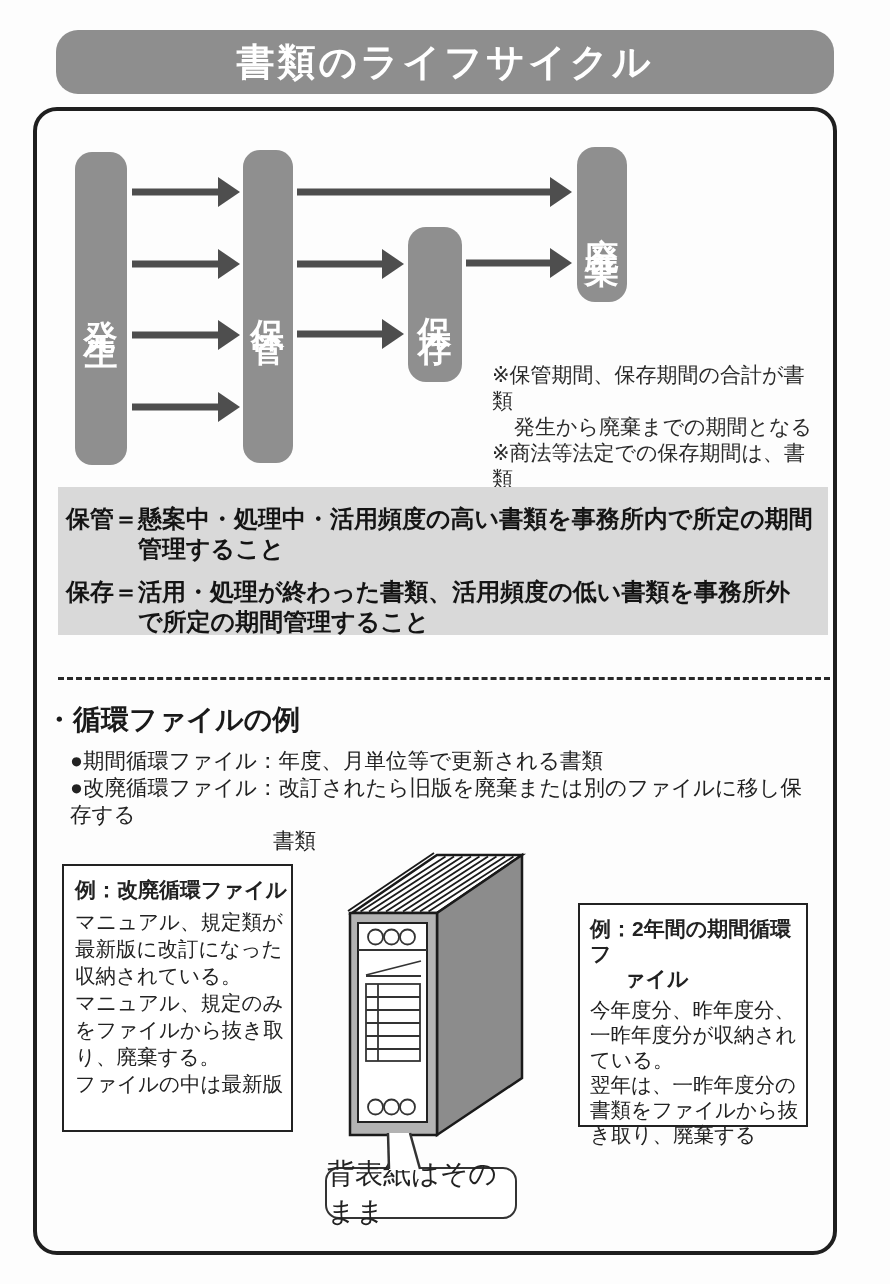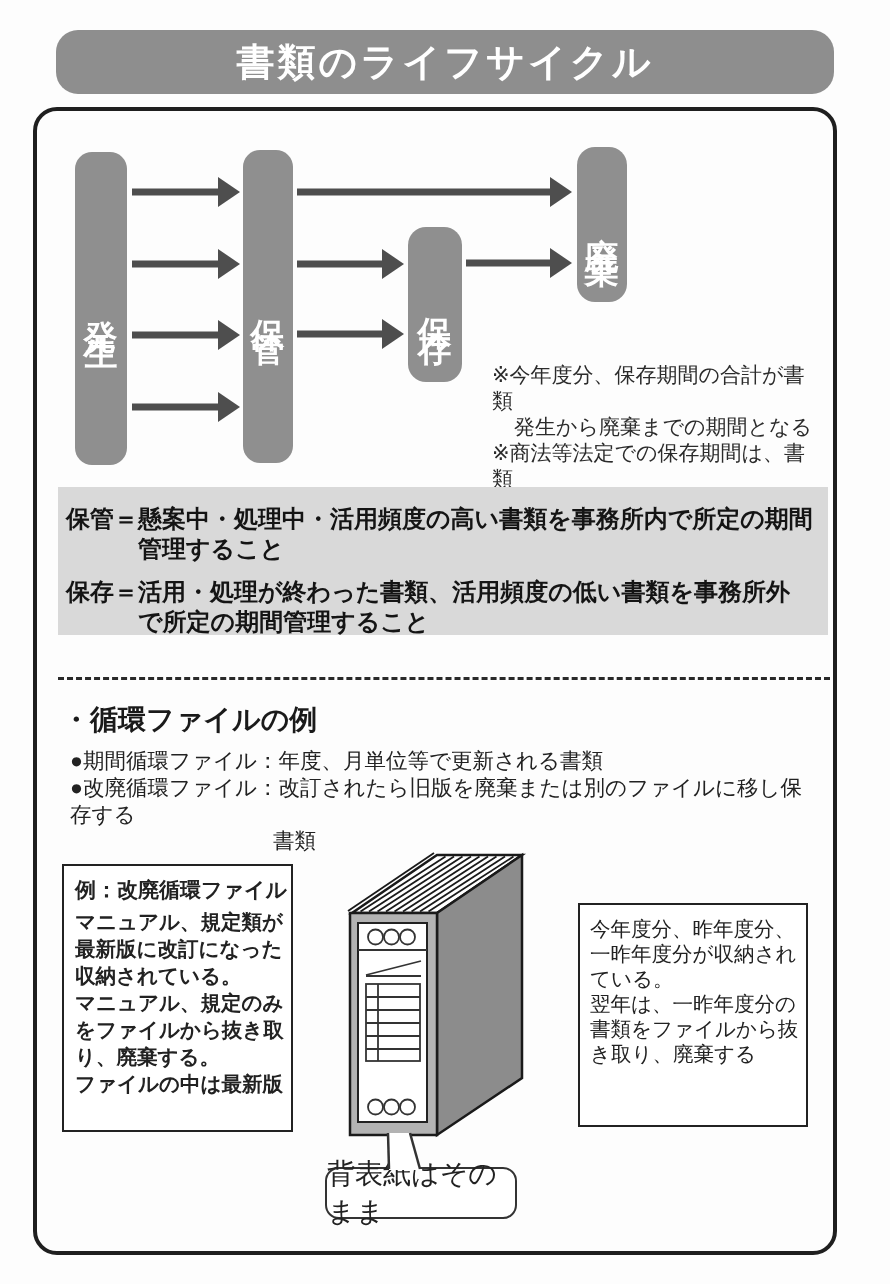--- a/index.html
+++ b/index.html
@@ -18,27 +18,27 @@
   .pill-hozon{left:408px;top:227px;width:54px;height:155px;border-radius:18px;}
   .pill-haiki{left:577px;top:147px;width:50px;height:155px;border-radius:18px;}
   .notes{position:absolute;left:492px;top:362px;width:330px;font-size:21px;line-height:26px;color:#2b2b2b;}
   .note-cont{padding-left:22px;}
   .defs{position:absolute;left:58px;top:487px;width:770px;height:148px;background:var(--def-bg,#d9d9d9);
         padding:17px 0 0 8px;box-sizing:border-box;font-weight:bold;font-size:24px;color:#141414;}
   .defs div{line-height:30px;}
   .def-cont{padding-left:72px;}
   .def-gap{margin-top:13px;}
   .divider{position:absolute;left:58px;top:677px;width:772px;border-top:3px dashed #2a2a2a;}
-  .cycle-heading{position:absolute;left:62px;top:701px;font-size:28px;font-weight:bold;color:#1a1a1a;}
+  .cycle-heading{position:absolute;left:45px;top:701px;font-size:28px;font-weight:bold;color:#1a1a1a;}
   .bullets{position:absolute;left:70px;top:748px;width:740px;font-size:21.5px;line-height:27px;color:#222;}
   .bullet-cont{padding-left:203px;font-family:Liberation Mono, monospace;}
   .example-box{position:absolute;border:2.5px solid #222;background:#fff;box-sizing:border-box;
                font-size:20.5px;color:#222;}
   .box-left{left:62px;top:864px;width:231px;height:268px;padding:11px 0 13px 11px;}
-  .box-left .ex-body div{line-height:27px;font-weight:bold;}
+  .box-left .ex-body div{line-height:27px;}
   .box-right{left:578px;top:903px;width:230px;height:224px;padding:11px 0 0 10px;}
   .box-right .ex-body div{line-height:25px;}
   .ex-title{font-weight:bold;font-size:21px;line-height:25px;margin-bottom:6px;}
   .title-cont{padding-left:34px;}
   .callout{position:absolute;left:325px;top:1167px;width:188px;height:48px;border:2.5px solid #333;
            border-radius:14px;background:#fff;display:flex;align-items:center;justify-content:center;
            font-size:28px;color:#222;}
   .overlay{position:absolute;left:0;top:0;width:890px;height:1284px;pointer-events:none;}
   .arrow-line{stroke:var(--arrow,#4e4e4e);stroke-width:7;}
   .arrow-head{fill:var(--arrow,#4e4e4e);}
@@ -62,21 +62,21 @@
   </div>
 
   <div class="main-box"></div>
 
   <div class="pill pill-hassei">発生</div>
   <div class="pill pill-hokan">保管</div>
   <div class="pill pill-hozon">保存</div>
   <div class="pill pill-haiki">廃棄</div>
 
   <div class="notes">
-    <div>※今年度分、保存期間の合計が書類</div>
+    <div>※保管期間、保存期間の合計が書類</div>
     <div class="note-cont">発生から廃棄までの期間となる</div>
     <div>※商法等法定での保存期間は、書類</div>
     <div class="note-cont">発生から廃棄までの期間をいう</div>
   </div>
 
   <div class="defs">
     <div>保管＝懸案中・処理中・活用頻度の高い書類を事務所内で所定の期間</div>
     <div class="def-cont">管理すること</div>
     <div class="def-gap">保存＝活用・処理が終わった書類、活用頻度の低い書類を事務所外</div>
     <div class="def-cont">で所定の期間管理すること</div>
@@ -99,20 +99,24 @@
       <div>最新版に改訂になった</div>
       <div>収納されている。</div>
       <div>マニュアル、規定のみ</div>
       <div>をファイルから抜き取</div>
       <div>り、廃棄する。</div>
       <div>ファイルの中は最新版</div>
     </div>
   </div>
 
   <div class="example-box box-right">
+    <div class="ex-title">
+      <div>例：2年間の期間循環フ</div>
+      <div class="title-cont">ァイル</div>
+    </div>
     <div class="ex-body">
       <div>今年度分、昨年度分、</div>
       <div>一昨年度分が収納され</div>
       <div>ている。</div>
       <div>翌年は、一昨年度分の</div>
       <div>書類をファイルから抜</div>
       <div>き取り、廃棄する</div>
     </div>
   </div>
 

